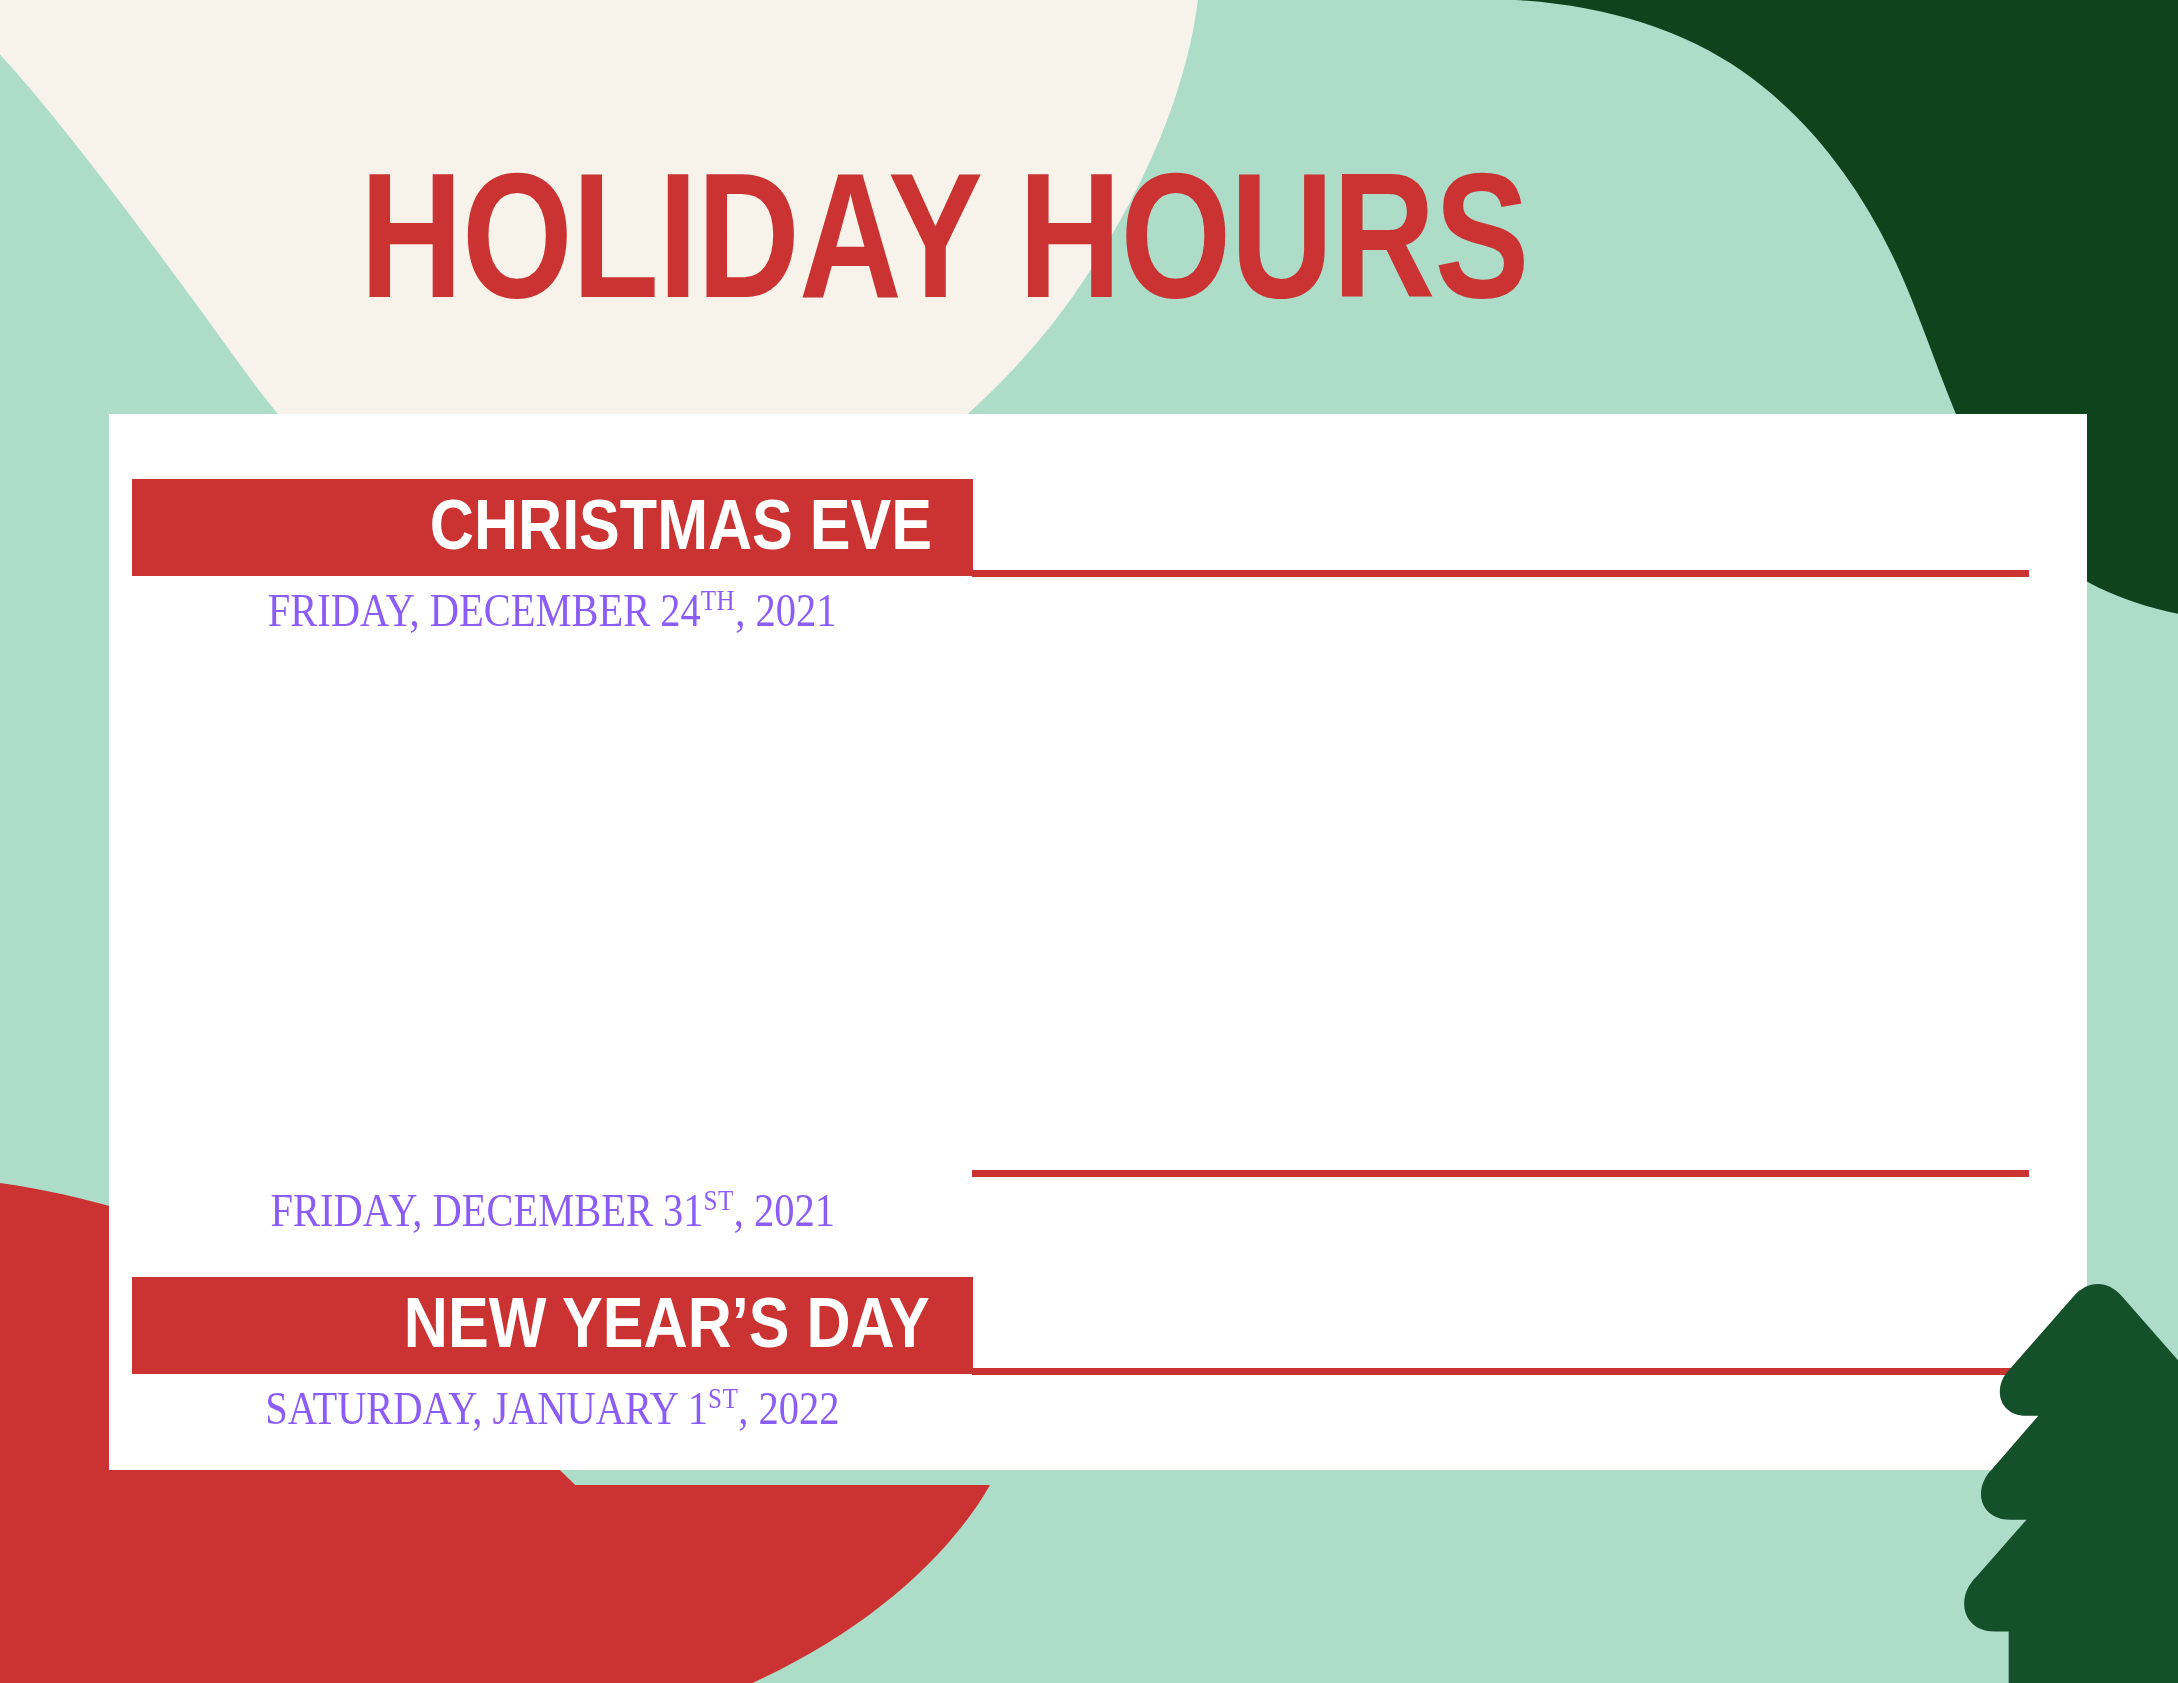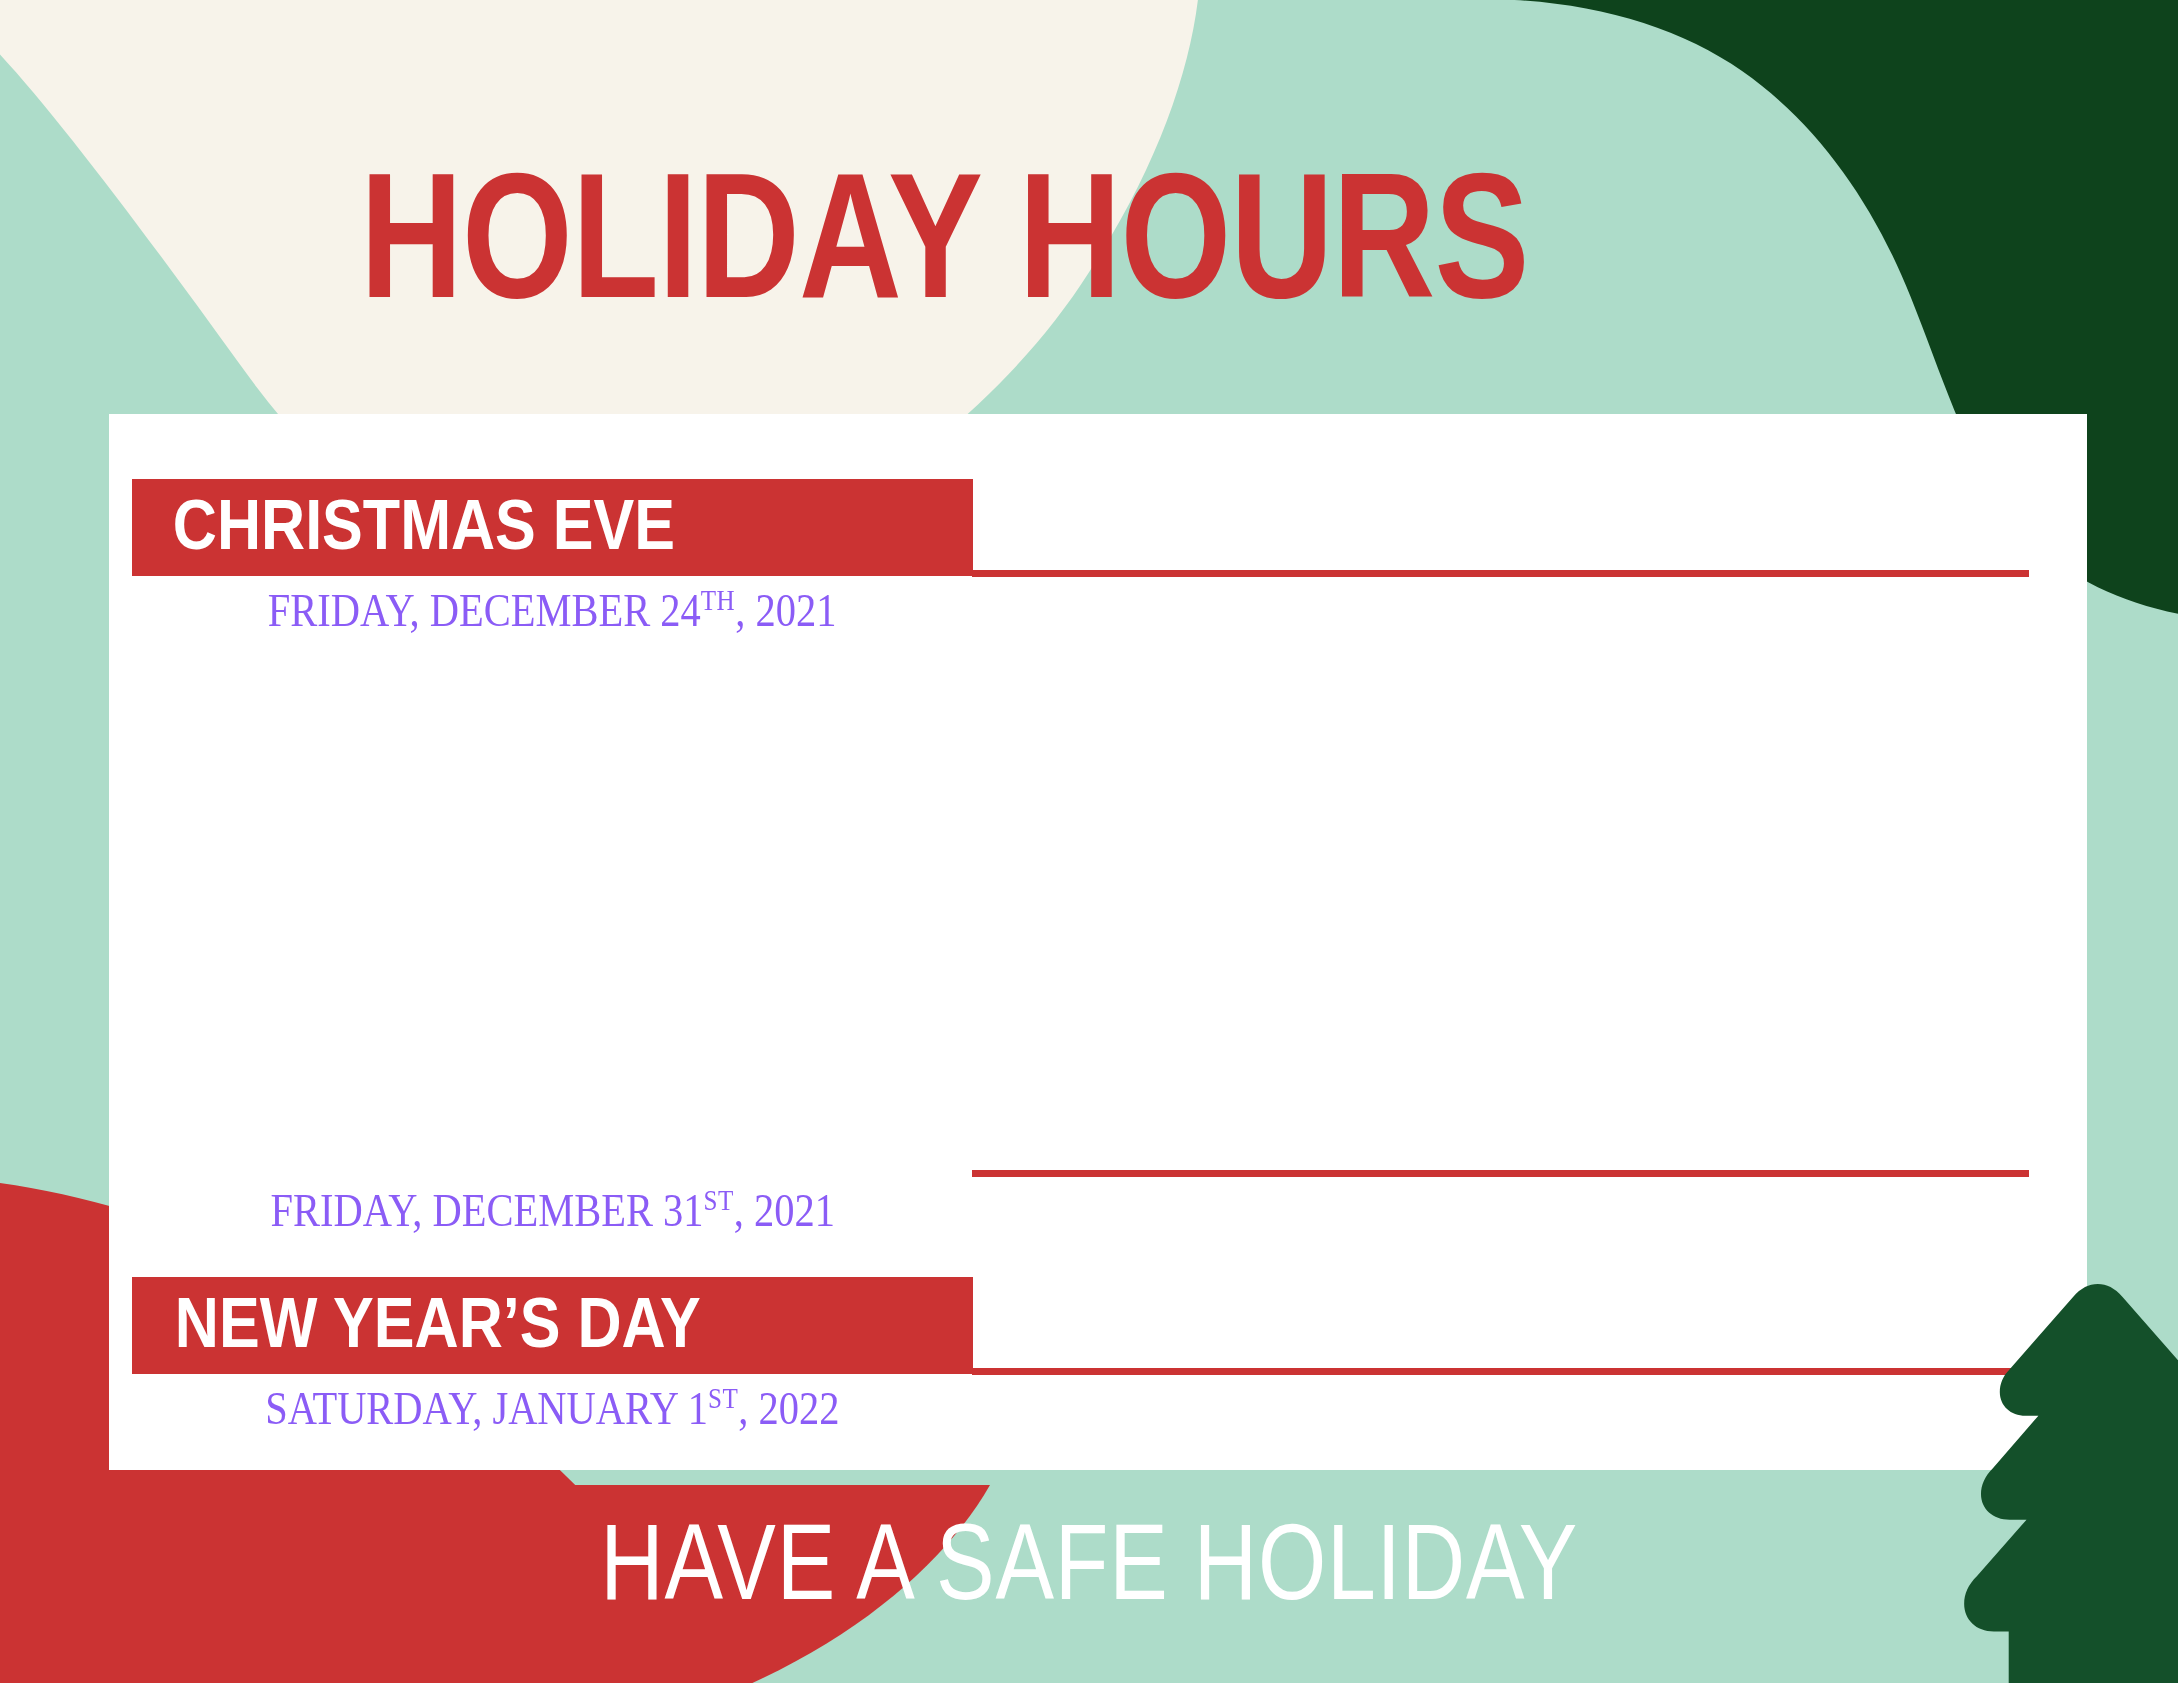--- a/index.html
+++ b/index.html
@@ -56,21 +56,21 @@
 
   .holiday-bar {
     position: absolute;
     left: 23px;
     top: 0;
     width: 841px;
     height: 97px;
     background: #CB3333;
     display: flex;
     align-items: center;
-    justify-content: flex-start;
+    justify-content: flex-end;
     box-sizing: border-box;
     padding-bottom: 6px;
   }
   .holiday-name {
     color: #FFFFFF;
     font-family: "Liberation Sans", sans-serif;
     font-weight: bold;
     font-size: 71px;
     line-height: 1;
     letter-spacing: 0px;
@@ -219,18 +219,15 @@
                C 2020,1398 2023,1390 2030,1383
                L 2094,1310
                C 2102,1301 2110,1297 2119,1297
                C 2128,1297 2136,1301 2144,1310
                L 2200,1374
                L 2200,1700
                Z" fill="#14502A"></path>
     </g>
   </svg>
 
-  <div id="tagline">
-    <span class="txt">HAVE A SAFE HOLIDAY</span>
-  </div>
 
 </div>
 
 
 </body></html>

